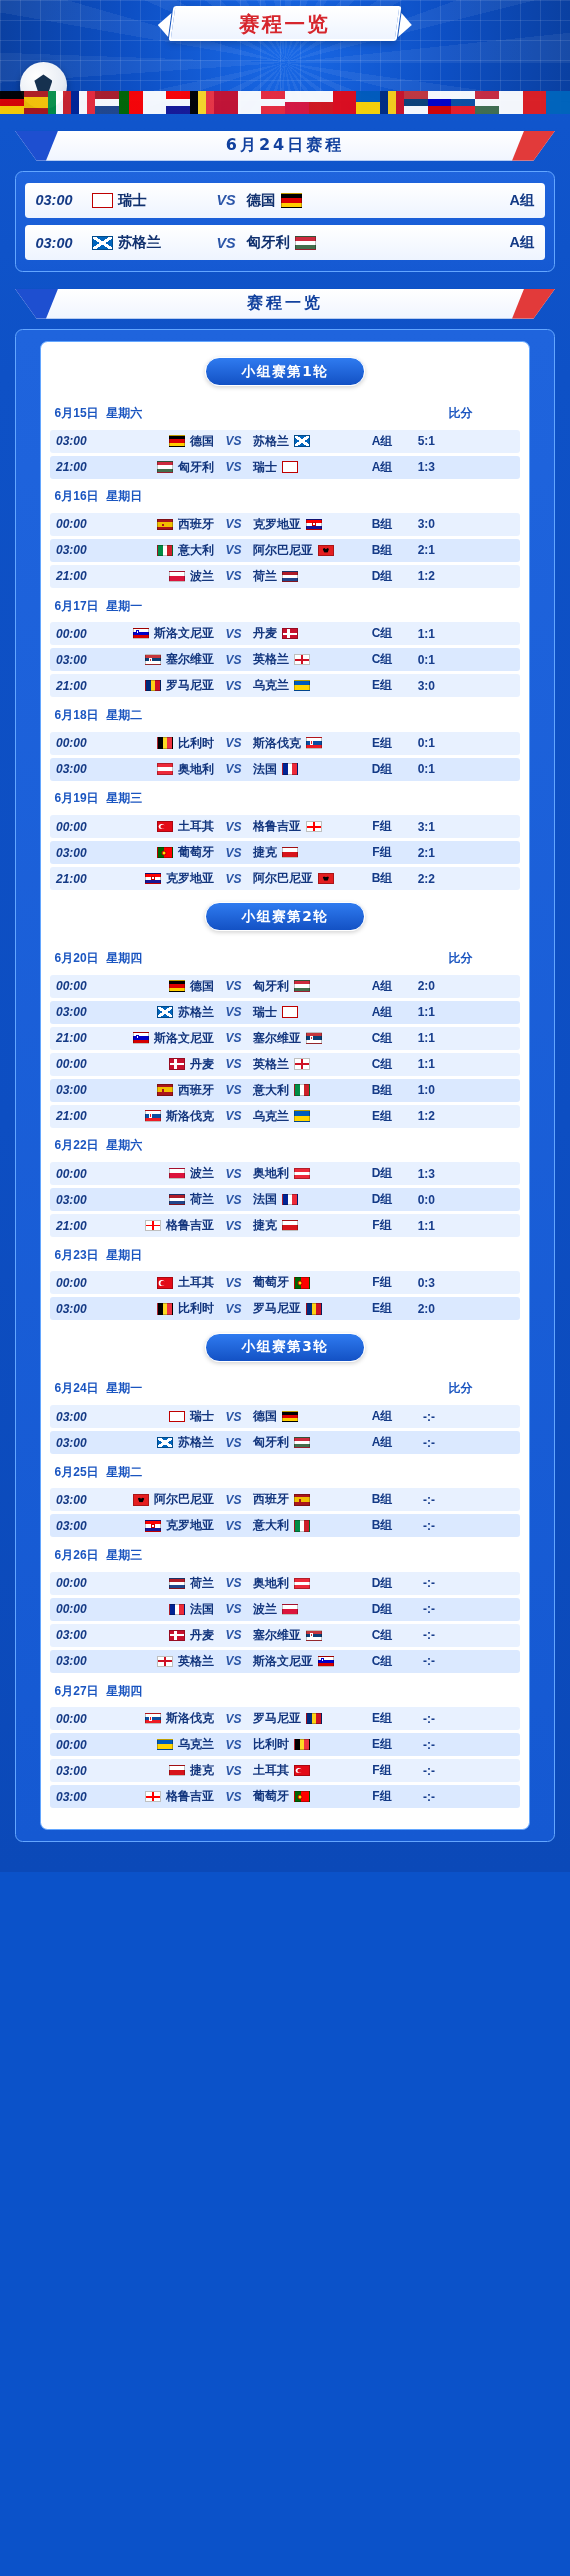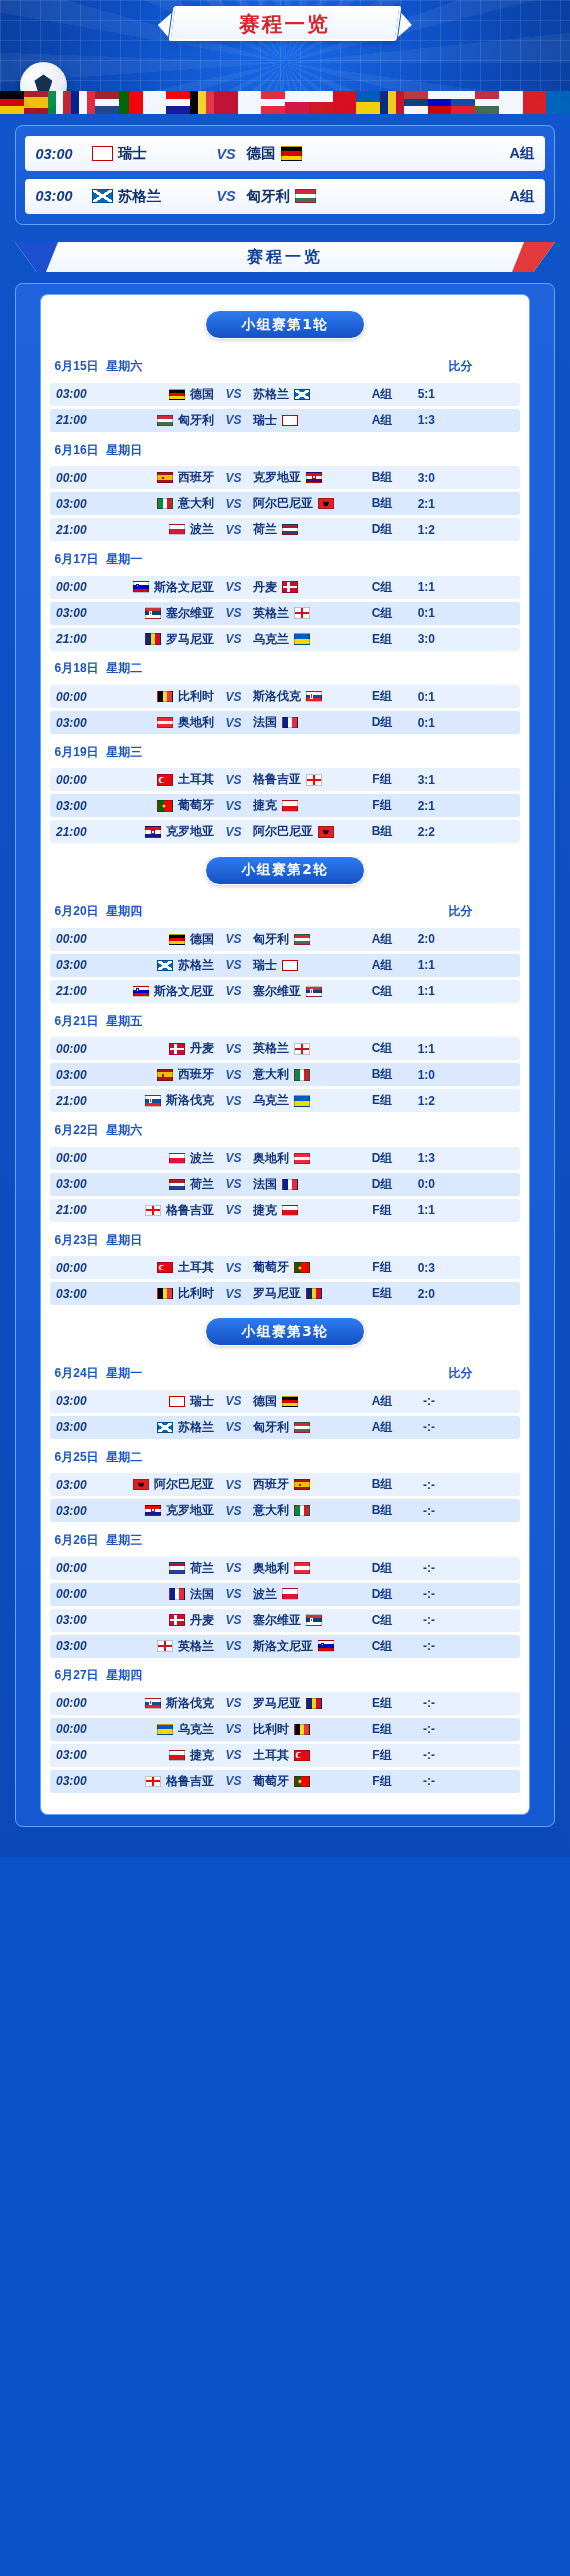--- a/index.html
+++ b/index.html
@@ -254,20 +254,23 @@
         <i style="background: linear-gradient(rgb(198, 54, 60) 0px, rgb(198, 54, 60) 33.3%, rgb(12, 64, 118) 33.3%, rgb(12, 64, 118) 66.6%, rgb(255, 255, 255) 66.6%, rgb(255, 255, 255) 100%);"></i>
         <i style="background: linear-gradient(rgb(255, 255, 255) 0px, rgb(255, 255, 255) 33.3%, rgb(0, 0, 200) 33.3%, rgb(0, 0, 200) 66.6%, rgb(213, 0, 0) 66.6%, rgb(213, 0, 0) 100%);"></i>
         <i style="background: linear-gradient(rgb(255, 255, 255) 0px, rgb(255, 255, 255) 33.3%, rgb(11, 78, 162) 33.3%, rgb(11, 78, 162) 66.6%, rgb(238, 28, 37) 66.6%, rgb(238, 28, 37) 100%);"></i>
         <i style="background: linear-gradient(rgb(205, 42, 62) 0px, rgb(205, 42, 62) 33.3%, rgb(255, 255, 255) 33.3%, rgb(255, 255, 255) 66.6%, rgb(67, 111, 77) 66.6%, rgb(67, 111, 77) 100%);"></i>
         <i style="background: rgb(255, 255, 255);"></i>
         <i style="background: rgb(228, 30, 32);"></i>
         <i style="background: rgb(0, 101, 189);"></i>
       </div>
   </div>
 
+  <div class="banner">
+    <span>6月24日赛程</span>
+  </div>
 
   <div class="card">
     <div id="today-rows">
         <div class="today-row">
           <span class="t">03:00</span>
           <span class="team">
             <span class="flag big" style="position:relative;background:radial-gradient(circle, #fff 0 0) no-repeat, #ff0000;overflow:hidden">
               <i style="position:absolute;left:50%;top:50%;transform:translate(-50%,-50%);width:60%;height:18%;background:#fff;display:block"></i>
               <i style="position:absolute;left:50%;top:50%;transform:translate(-50%,-50%);width:18%;height:60%;background:#fff;display:block"></i>
             </span>
@@ -598,24 +601,20 @@
             <span class="mvs">VS</span>
             <span class="side right">
               <span class="tname">塞尔维亚</span>
               <span class="flag " style="position:relative;background:linear-gradient(180deg,#c6363c 0 33.3%,#0c4076 33.3% 66.6%,#fff 66.6% 100%);overflow:hidden">
                 <i style="position:absolute;left:24%;top:26%;width:18%;height:46%;background:#c6363c;border:0.8px solid #fff;display:block"></i>
               </span>
             </span>
             <span class="grp">C组</span>
             <span class="sc">1:1</span>
           </div>
-          <div class="date-head">
-            <span class="dh-date">6月21日</span>
-            <span class="dh-week">星期五</span>
-          </div>
           <div class="m-row">
             <span class="mt">00:00</span>
             <span class="side left">
               <span class="flag " style="position:relative;background:#c8102e;overflow:hidden">
                 <i style="position:absolute;left:0;top:40%;width:100%;height:20%;background:#fff;display:block"></i>
                 <i style="position:absolute;left:32%;top:0;width:18%;height:100%;background:#fff;display:block"></i>
               </span>
               <span class="tname">丹麦</span>
             </span>
             <span class="mvs">VS</span>

